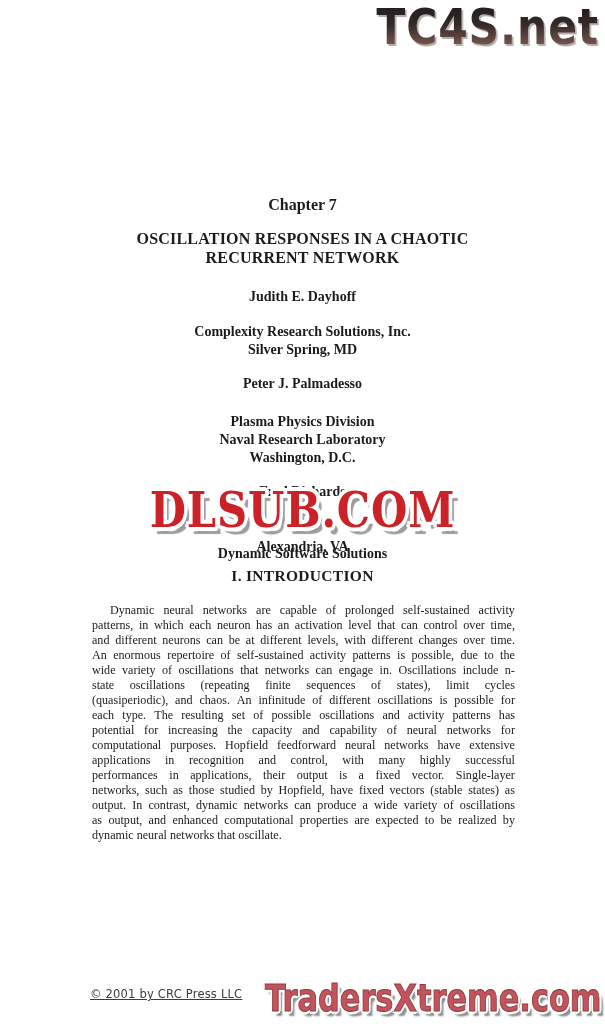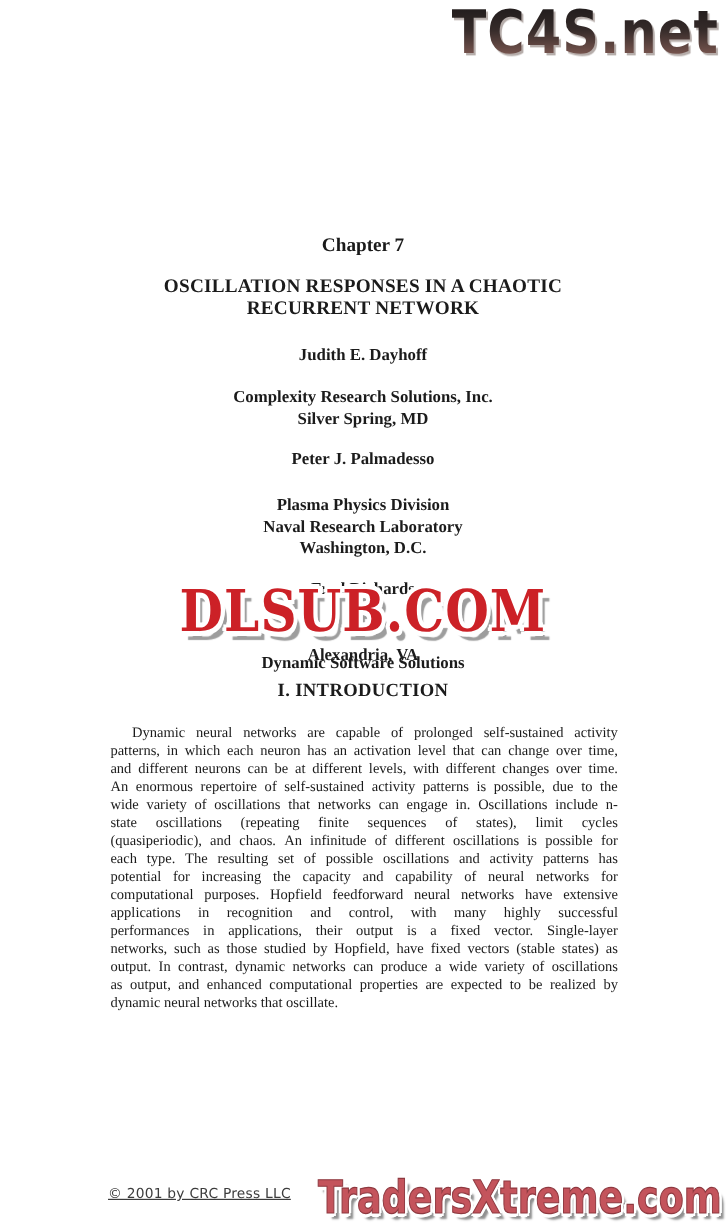--- a/index.html
+++ b/index.html
@@ -109,21 +109,21 @@
         <span>in</span>
         <span>which</span>
         <span>each</span>
         <span>neuron</span>
         <span>has</span>
         <span>an</span>
         <span>activation</span>
         <span>level</span>
         <span>that</span>
         <span>can</span>
-        <span>change</span>
+        <span>control</span>
         <span>over</span>
         <span>time,</span>
       </div>
       <div class="pline">
         <span>and</span>
         <span>different</span>
         <span>neurons</span>
         <span>can</span>
         <span>be</span>
         <span>at</span>

